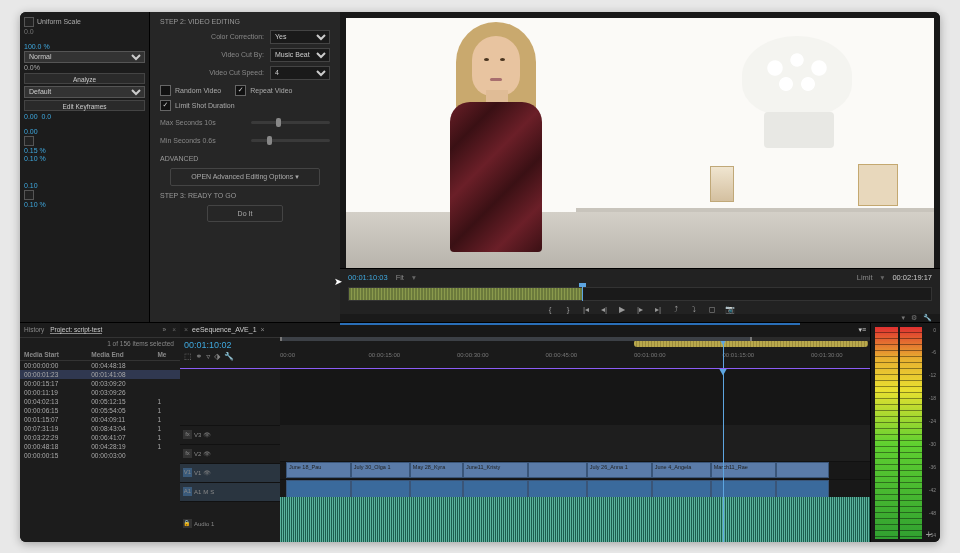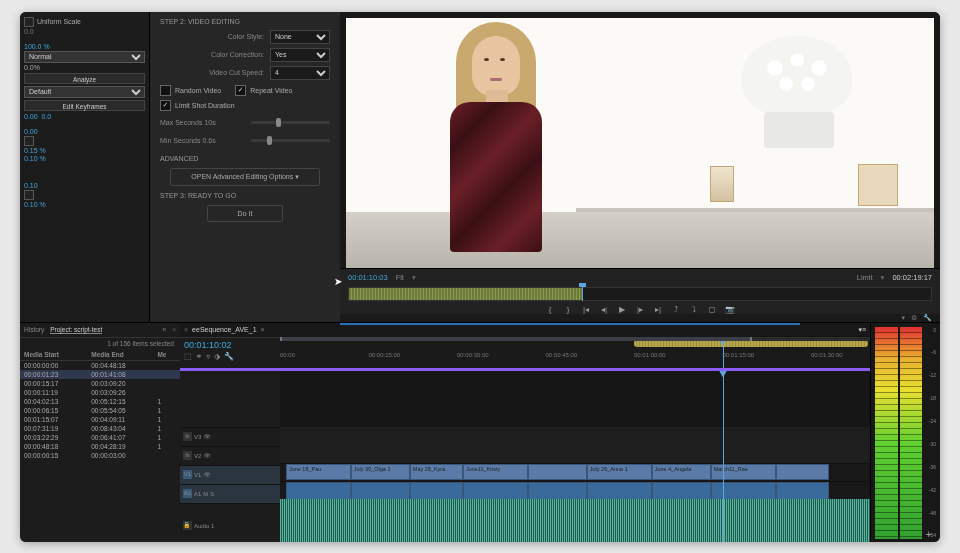--- a/index.html
+++ b/index.html
@@ -59,21 +59,21 @@
 .proj .tabbar{height:14px;display:flex;align-items:center;padding:0 4px;gap:6px;color:#888;border-bottom:1px solid #333}
 .proj .info{text-align:right;padding:2px 6px;color:#888}
 .proj table{width:100%;border-collapse:collapse;font-size:6.5px}
 .proj th{color:#888;text-align:left;border-bottom:1px solid #333;padding:2px 4px}
 .proj td{padding:1px 4px;color:#aaa}
 .proj tr.hi td{background:#303850}
 
 .tlwrap{flex:1;display:flex;flex-direction:column;background:#181818;position:relative}
 .tlwrap .seqtab{height:14px;display:flex;align-items:center;padding:0 4px;font-size:7px;color:#ccc;border-bottom:1px solid #333;gap:4px}
 .tlwrap .seqtab .x{color:#888}
-.tlhdr{height:30px;display:flex;border-bottom:3px solid #8b5cf6}
+.tlhdr{height:30px;display:flex;border-bottom:1px solid #8b5cf6}
 .tlhdr .left{width:100px;background:#1c1c1c;padding:2px 4px;box-sizing:border-box}
 .tlhdr .left .tc{color:#3fa8de;font-size:9px}
 .tlhdr .left .tools{display:flex;gap:4px;margin-top:2px}
 .tlhdr .left .tools span{font-size:8px;color:#888}
 .tlhdr .ruler{flex:1;background:#1a1a1a;position:relative;font-size:6px;color:#777}
 .tlhdr .ruler .tick{position:absolute;top:14px}
 .tlhdr .ruler .work{position:absolute;top:2px;left:60%;right:2px;height:7px;background:repeating-linear-gradient(90deg,#b8a84c,#b8a84c 2px,#9a8a3c 2px,#9a8a3c 3px);border-radius:3px}
 .tlhdr .ruler .phead{position:absolute;left:75%;top:0;width:1px;height:100%;background:#5da5e0}
 .tlhdr .ruler .phead::before{content:'';position:absolute;top:0;left:-4px;width:9px;height:8px;background:#5da5e0;clip-path:polygon(0 0,100% 0,50% 100%)}
 
@@ -136,26 +136,26 @@
     <div class="tiny blue">0.10</div>
     <div class="ck">
             <span class="cb"></span>
           </div>
     <div class="tiny blue">0.10 %</div>
   </div>
 
   <div class="panel">
     <div class="hdr">STEP 2: VIDEO EDITING</div>
     <div class="row">
-            <span class="lbl">Color Style:</span>
-            <select class="sel"><option>None</option></select>
-          </div>
-    <div class="row">
             <span class="lbl">Color Correction:</span>
             <select class="sel"><option>Yes</option></select>
+          </div>
+    <div class="row">
+            <span class="lbl">Video Cut By:</span>
+            <select class="sel"><option>Music Beat</option></select>
           </div>
     <div class="row">
             <span class="lbl">Video Cut Speed:</span>
             <select class="sel"><option>4</option></select>
           </div>
     <div class="ckrow">
       <span class="ckb"></span>
             <span>Random Video</span>
       <span style="width:6px"></span>
       <span class="ckb">✓</span>

